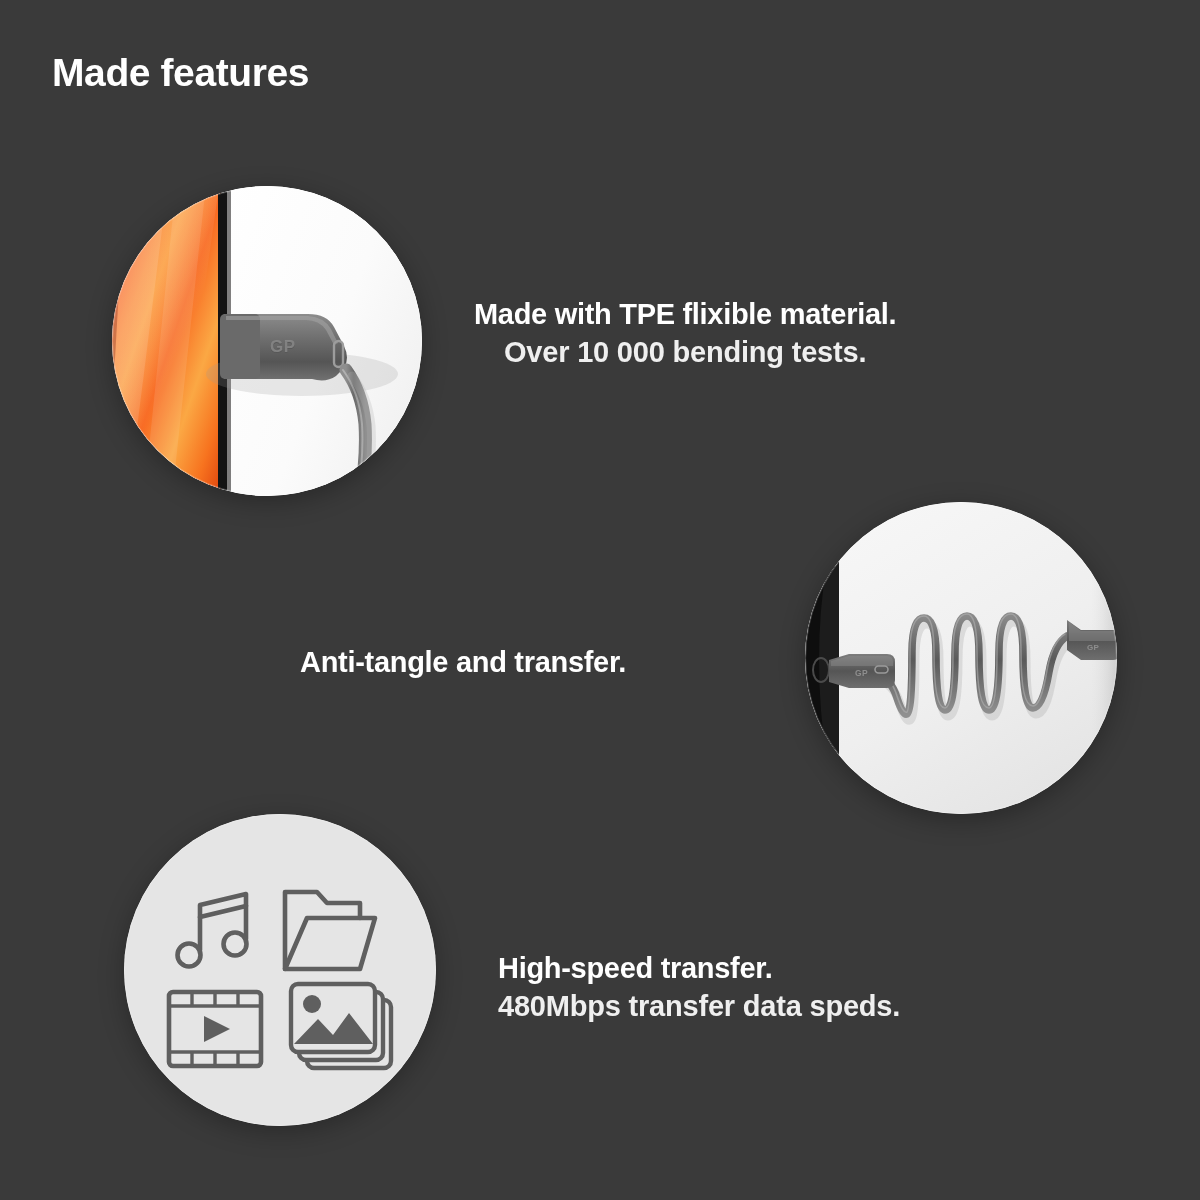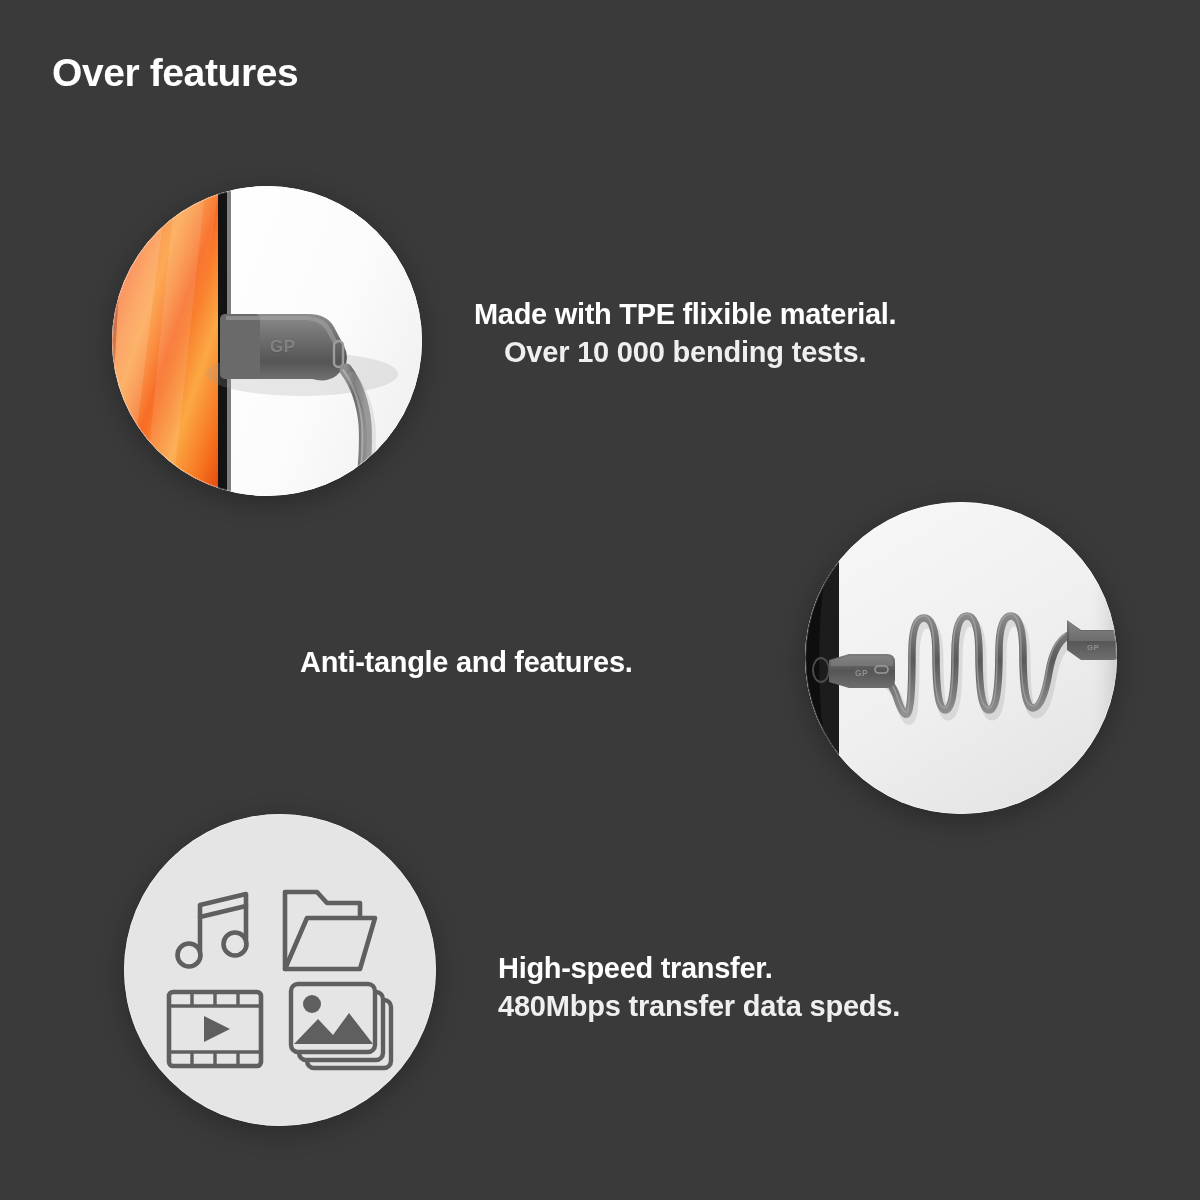--- a/index.html
+++ b/index.html
@@ -48,21 +48,21 @@
     background:#e5e5e5;
     box-shadow:0 6px 26px rgba(0,0,0,.28);}
 
   .circle svg{display:block;width:100%;height:100%;}
 </style>
 </head>
 <body>
 
 <div class="page">
 
-  <div id="page-title">Over features</div>
+  <div id="page-title">Made features</div>
 
   <div class="circle" id="circle-1">
     <svg viewBox="0 0 310 310" xmlns="http://www.w3.org/2000/svg">
       <defs>
         <linearGradient id="scr" x1="0" y1="0.1" x2="1" y2="0.9">
           <stop offset="0%" stop-color="#b81b0c"></stop>
           <stop offset="14%" stop-color="#ee3a16"></stop>
           <stop offset="30%" stop-color="#f9622a"></stop>
           <stop offset="46%" stop-color="#fb9a3c"></stop>
           <stop offset="60%" stop-color="#f86a22"></stop>
@@ -131,21 +131,21 @@
       <circle cx="155" cy="155" r="154.4" fill="none" stroke="#ffffff" stroke-width="1" opacity=".25"></circle>
     </svg>
   </div>
 
   <div class="feature-text" id="feature-text-1">
     <div class="feature-headline">Made with TPE flixible material.</div>
     <div class="feature-sub">Over 10 000 bending tests.</div>
   </div>
 
   <div class="feature-text" id="feature-text-2">
-    <div class="feature-headline">Anti-tangle and features.</div>
+    <div class="feature-headline">Anti-tangle and transfer.</div>
   </div>
 
   <div class="circle" id="circle-2">
     <svg viewBox="0 0 312 312" xmlns="http://www.w3.org/2000/svg">
       <defs>
         <linearGradient id="bg2" x1="0.2" y1="0" x2="0.8" y2="1">
           <stop offset="0%" stop-color="#f7f7f7"></stop>
           <stop offset="55%" stop-color="#efefef"></stop>
           <stop offset="100%" stop-color="#e3e3e3"></stop>
         </linearGradient>

